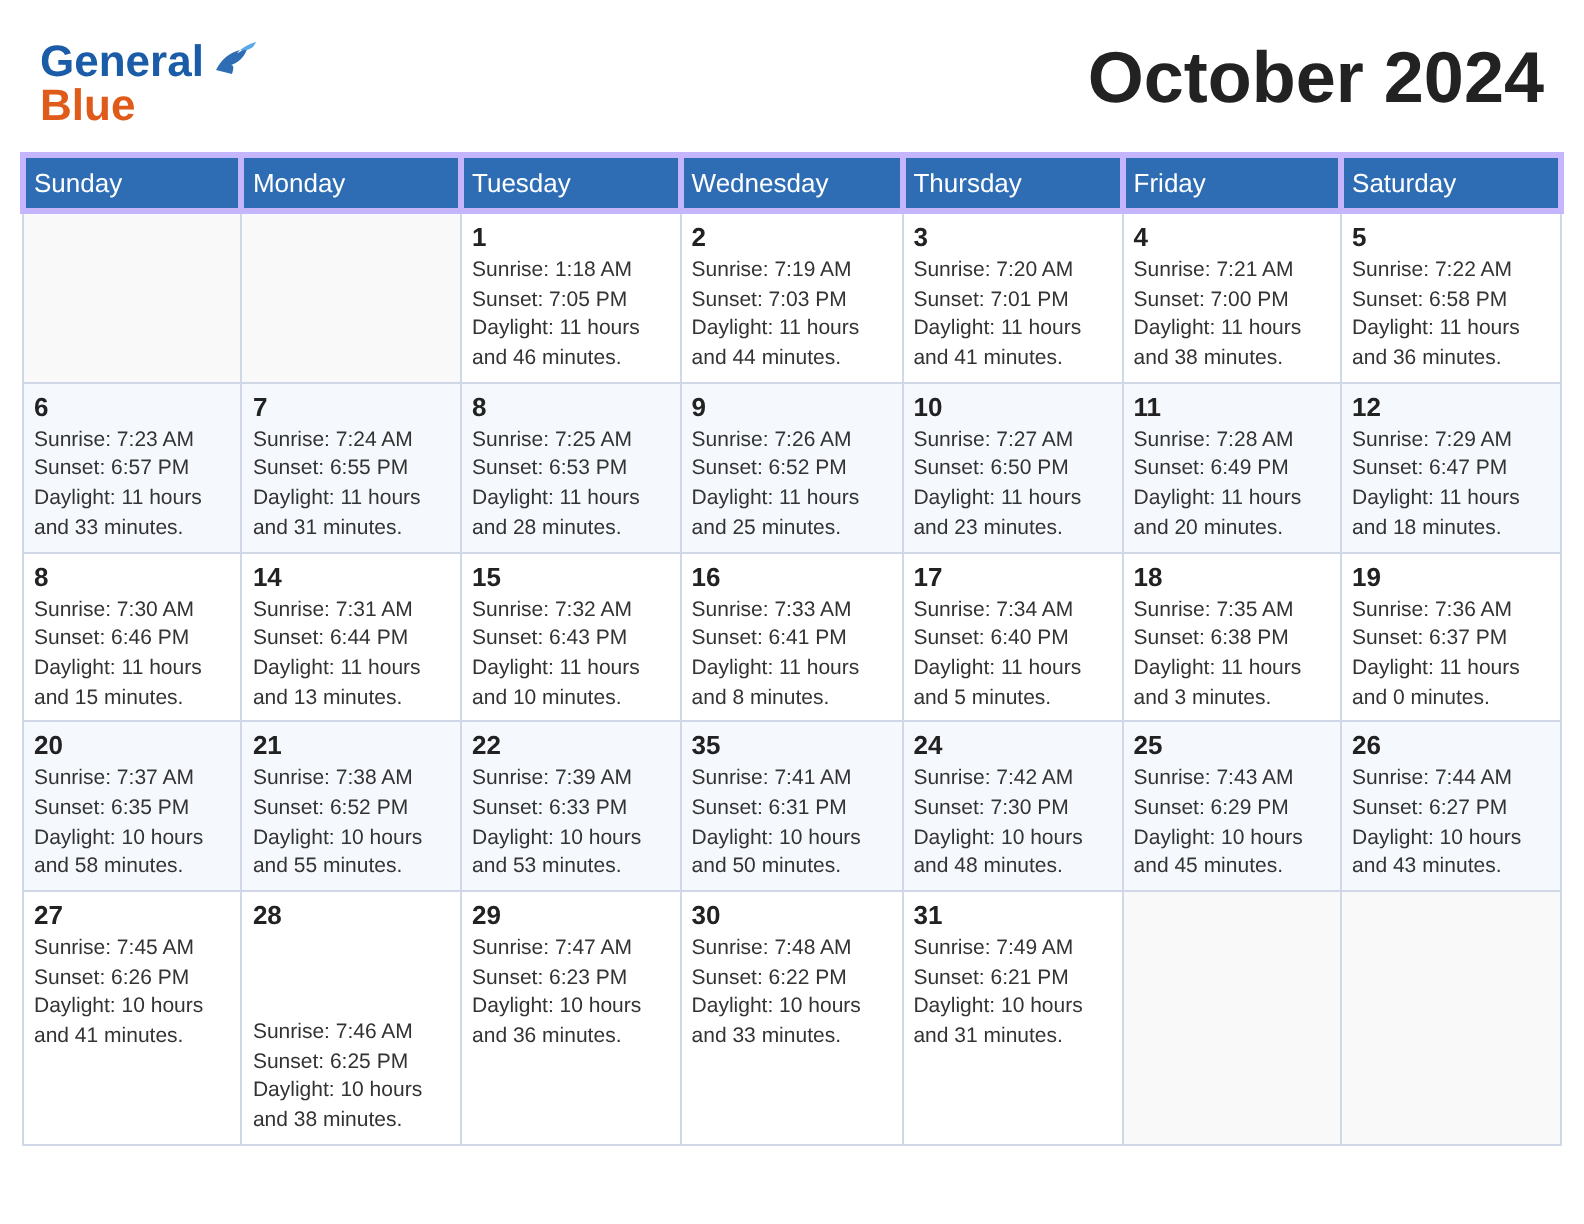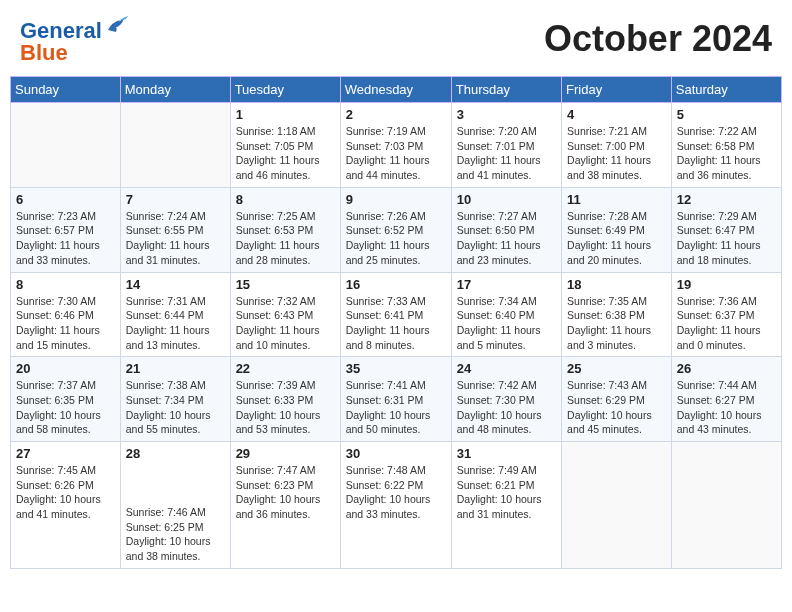--- a/index.html
+++ b/index.html
@@ -16,20 +16,21 @@
       align-items: flex-start;
       padding: 8px 10px 4px 10px;
     }
     .logo {
       display: flex;
       flex-direction: column;
       align-items: flex-start;
     }
     .logo-line1 {
       display: flex;
+      align-items: center;
       gap: 2px;
     }
     .title-block {
       text-align: right;
     }
     .month-title {
       font-size: 36px;
       font-weight: bold;
       color: #222;
     }
@@ -41,21 +42,21 @@
       width: 100%;
       border-collapse: collapse;
       margin-top: 6px;
     }
     .calendar th {
       background: #2e6db4;
       color: #fff;
       font-size: 13px;
       padding: 5px 4px;
       text-align: left;
-      border: 1px solid #c4b5fd;
+      border: 3px solid #c4b5fd;
       font-weight: normal;
     }
     .calendar td {
       border: 1px solid #d0d8e8;
       vertical-align: top;
       padding: 4px 5px;
       font-size: 11px;
       color: #333;
       background: #fff;
       width: 113px;
@@ -238,21 +239,21 @@
       <tr>
         <td>
           <span class="day-num">20</span>
           <div class="day-info" style="white-space: pre-line;">Sunrise: 7:37 AM
 Sunset: 6:35 PM
 Daylight: 10 hours and 58 minutes.</div>
         </td>
         <td>
           <span class="day-num">21</span>
           <div class="day-info" style="white-space: pre-line;">Sunrise: 7:38 AM
-Sunset: 7:34 PM
+Sunset: 6:52 PM
 Daylight: 10 hours and 55 minutes.</div>
         </td>
         <td>
           <span class="day-num">22</span>
           <div class="day-info" style="white-space: pre-line;">Sunrise: 7:39 AM
 Sunset: 6:33 PM
 Daylight: 10 hours and 53 minutes.</div>
         </td>
         <td>
           <span class="day-num">35</span>

